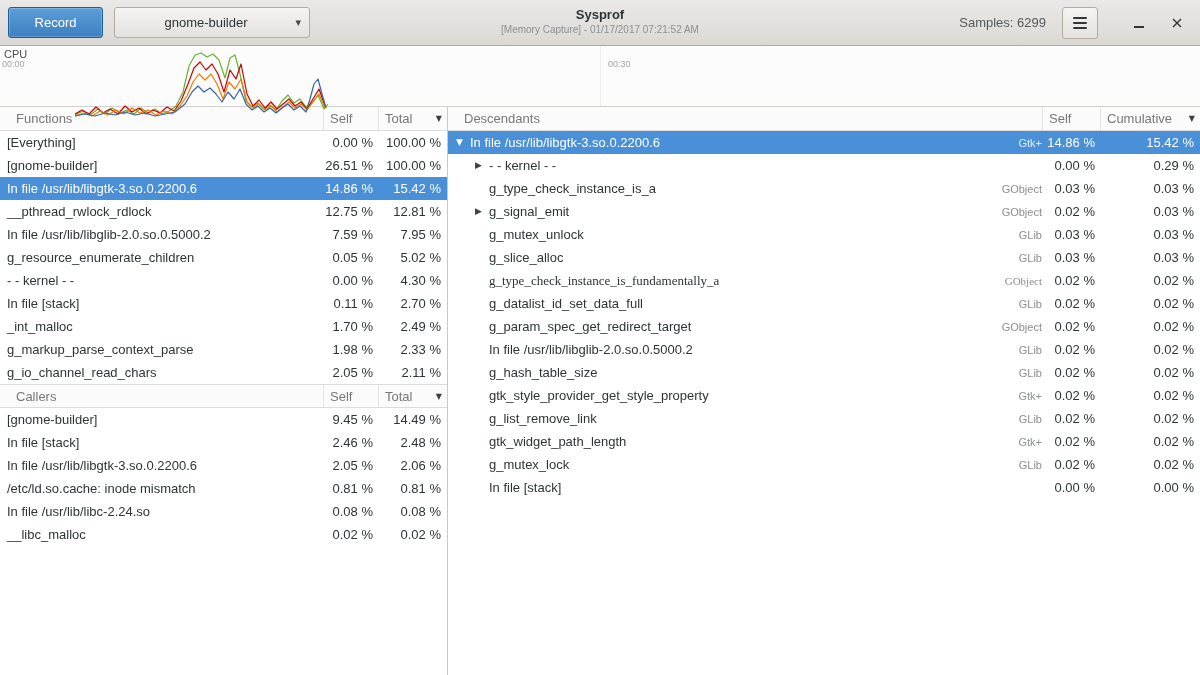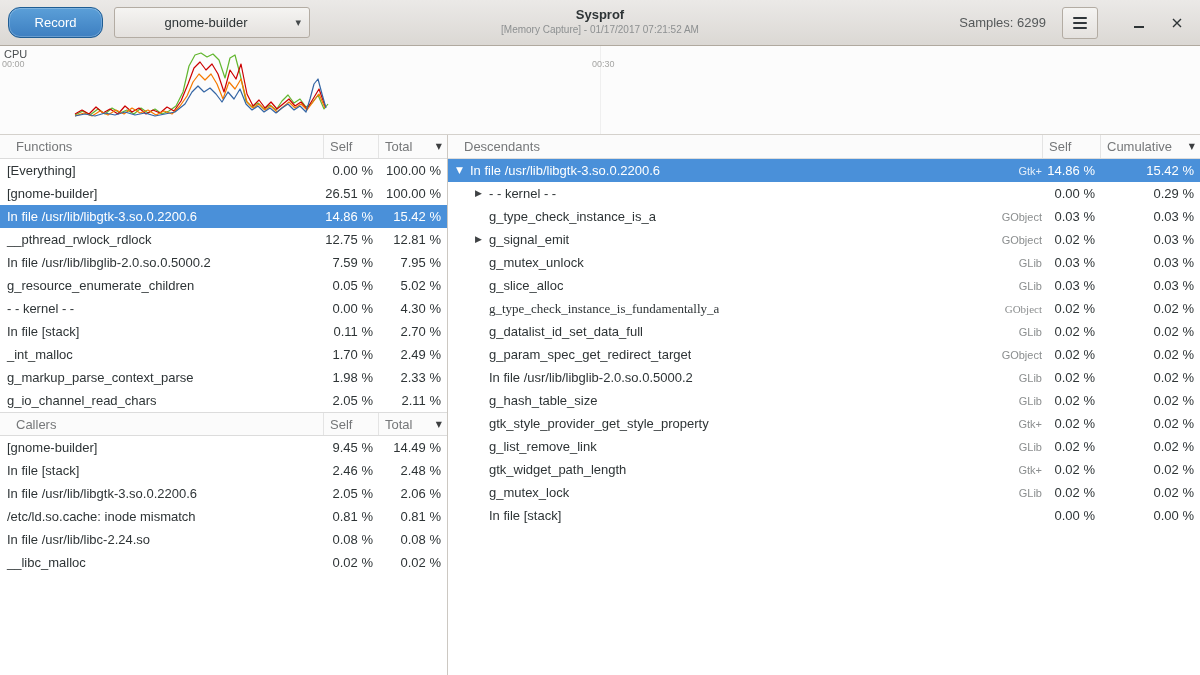--- a/index.html
+++ b/index.html
@@ -11,21 +11,21 @@
   .window { position:relative; width:1200px; height:675px; display:flex; flex-direction:column; }
 
   
   .headerbar {
     position:relative; height:46px; flex:none;
     background:linear-gradient(#ebe9e7,#dbd8d4);
     border-bottom:1px solid #b0a99f;
     display:flex; align-items:center; padding:0 8px;
   }
   .record-btn {
-    min-width:95px; height:31px; border-radius:12px;
+    min-width:95px; height:31px; border-radius:3px;
     border:1px solid #1f5d93;
     background:linear-gradient(var(--record_button_top,#5b9fd8),var(--record_button,#3d7fc1));
     color:#fff; font-size:13px; font-family:inherit; cursor:pointer;
     box-shadow:inset 0 0 0 1px rgba(255,255,255,0.22);
   }
   .process-dropdown {
     position:relative; margin-left:11px; width:196px; height:31px;
     border:1px solid #b3aca3; border-radius:3px;
     background:linear-gradient(#f5f4f2,#e4e1de);
     font-size:13px; font-family:inherit; color:#2e3436; cursor:pointer;
@@ -48,27 +48,27 @@
   .hamburger { display:flex; flex-direction:column; gap:3px; }
   .hamburger i { display:block; width:14px; height:2px; background:#30363a; border-radius:1px; }
   .win-btn {
     width:30px; height:30px; border:none; background:transparent; cursor:pointer;
     display:flex; align-items:center; justify-content:center; margin-left:8px;
   }
   .min-glyph { display:block; width:10px; height:2px; background:#2e3436; transform:translateY(4px); }
 
   
   .graph {
-    position:relative; height:89px; flex:none; background:#fcfcfc;
+    position:relative; height:61px; flex:none; background:#fcfcfc;
     border-bottom:1px solid #d4d1cc;
   }
   .cpu-label { position:absolute; left:4px; top:2px; font-size:11px; color:#4a4e50; }
   .tick { position:absolute; top:13px; font-size:9px; color:#a5a5a3; }
   .tick0 { left:2px; }
-  .tick30 { left:592px; }
+  .tick30 { left:608px; }
   .grid-mid { position:absolute; left:600px; top:0; bottom:0; width:1px; background:rgba(0,0,0,0.05); }
   #cpu-svg { position:absolute; left:0; top:0; }
 
   
   .main { flex:1; display:flex; min-height:0; }
   .left-pane { width:448px; flex:none; border-right:1px solid #ccc8c2; display:flex; flex-direction:column; overflow:hidden; }
   .right-pane { flex:1; display:flex; flex-direction:column; overflow:hidden; }
 
   .thead {
     display:flex; align-items:stretch; height:24px; flex:none;

